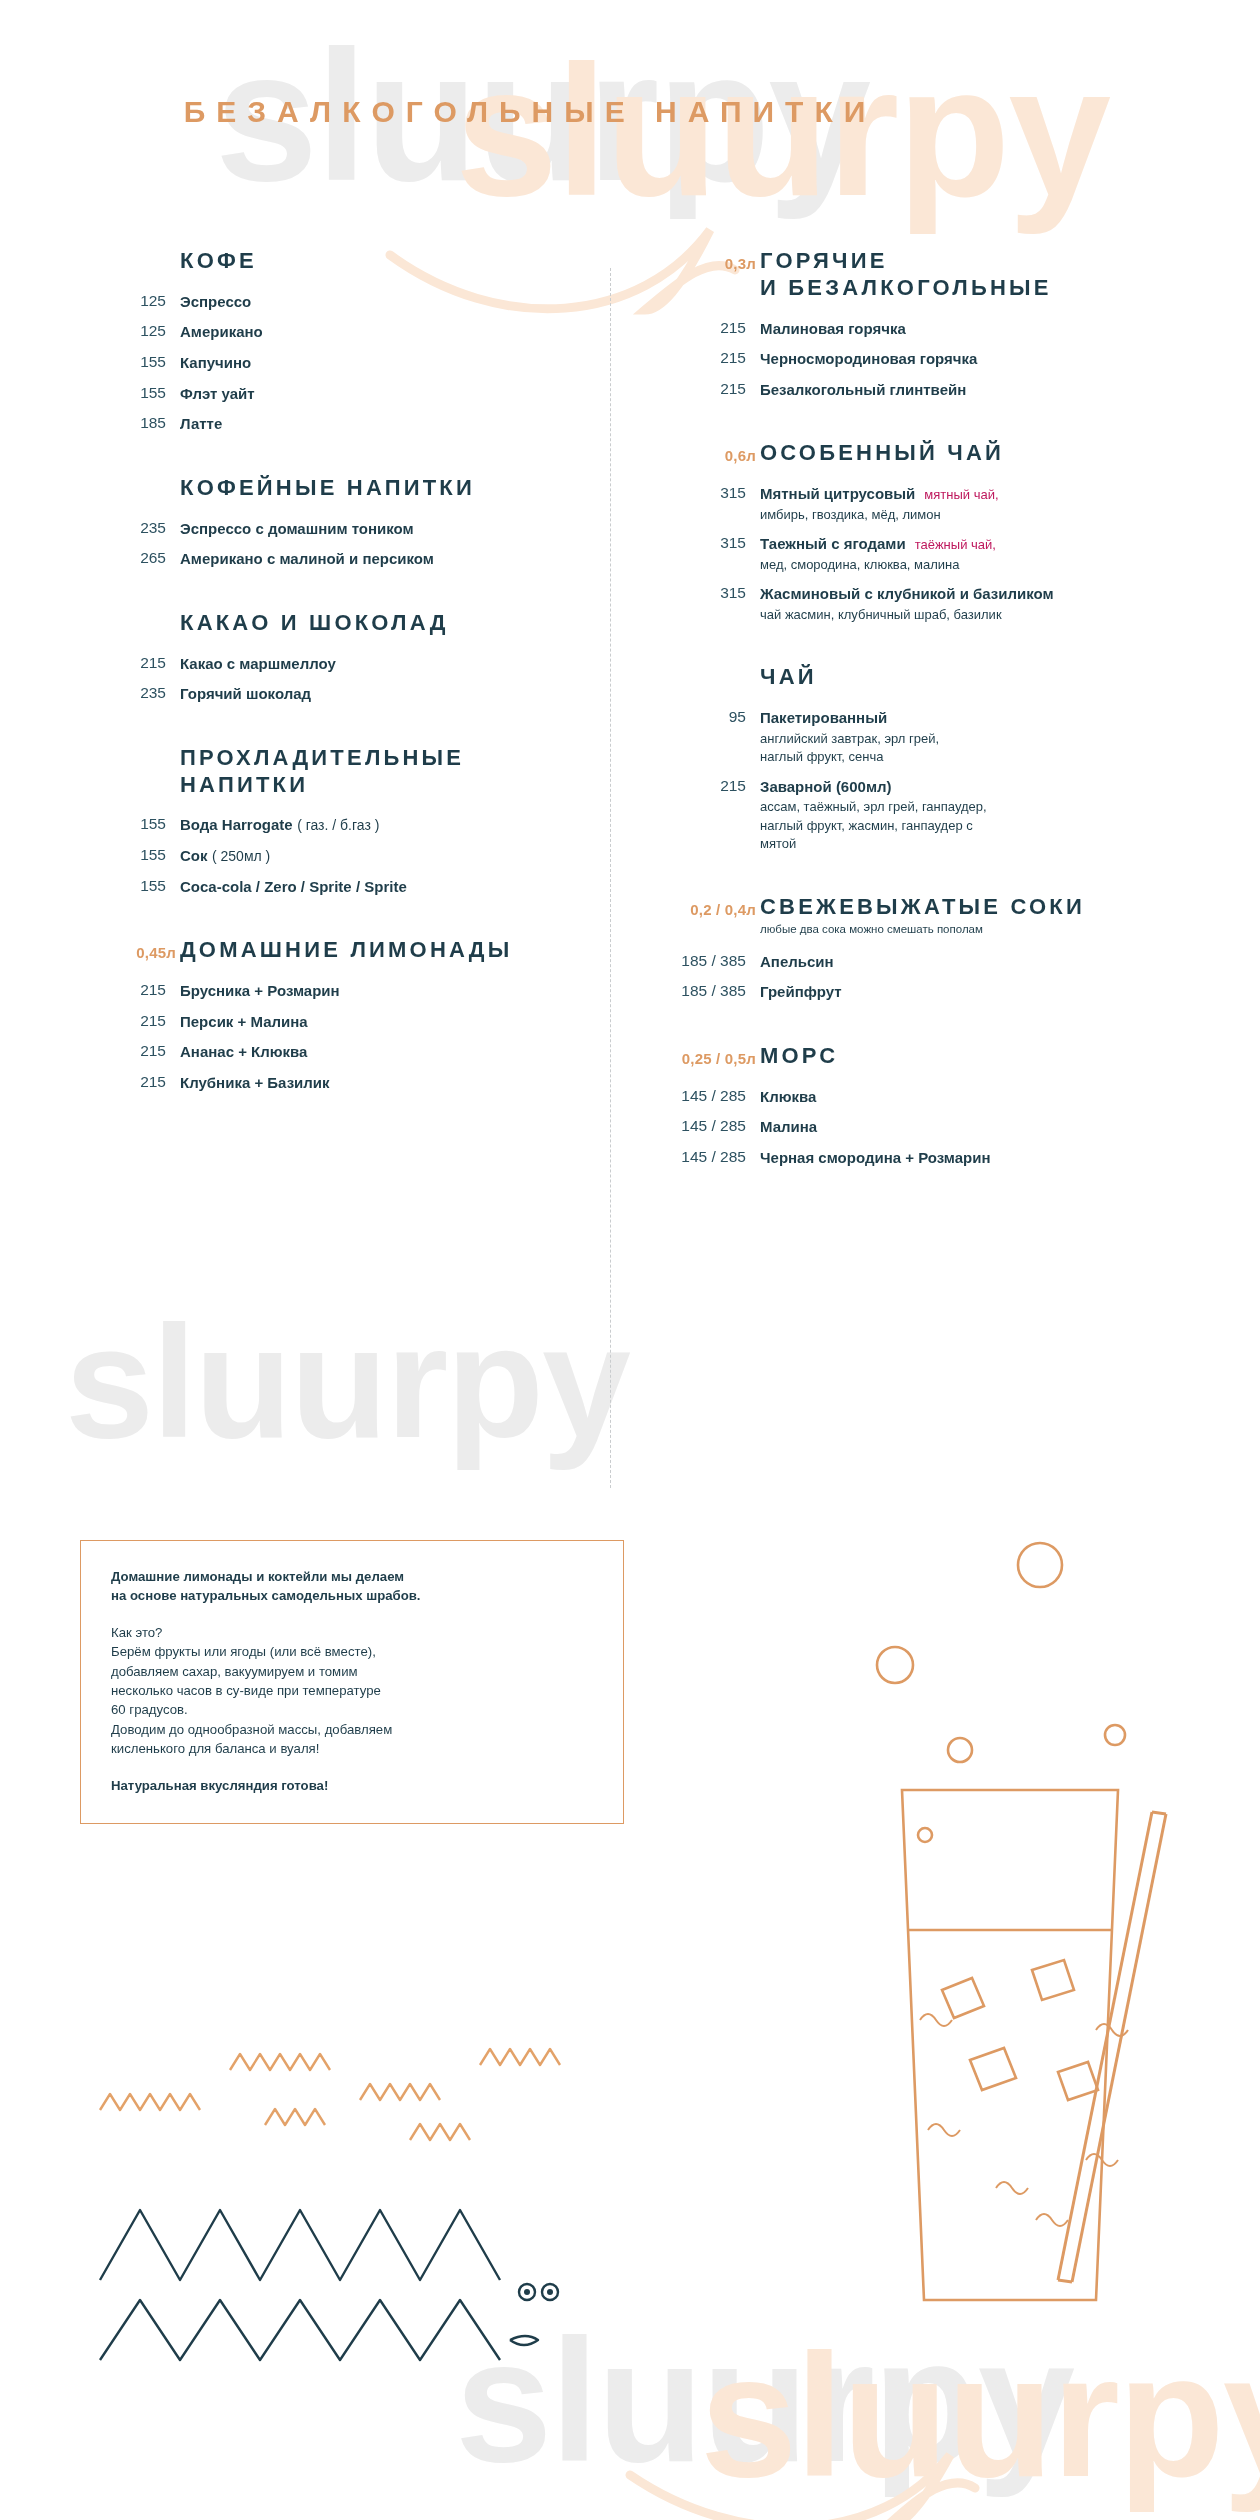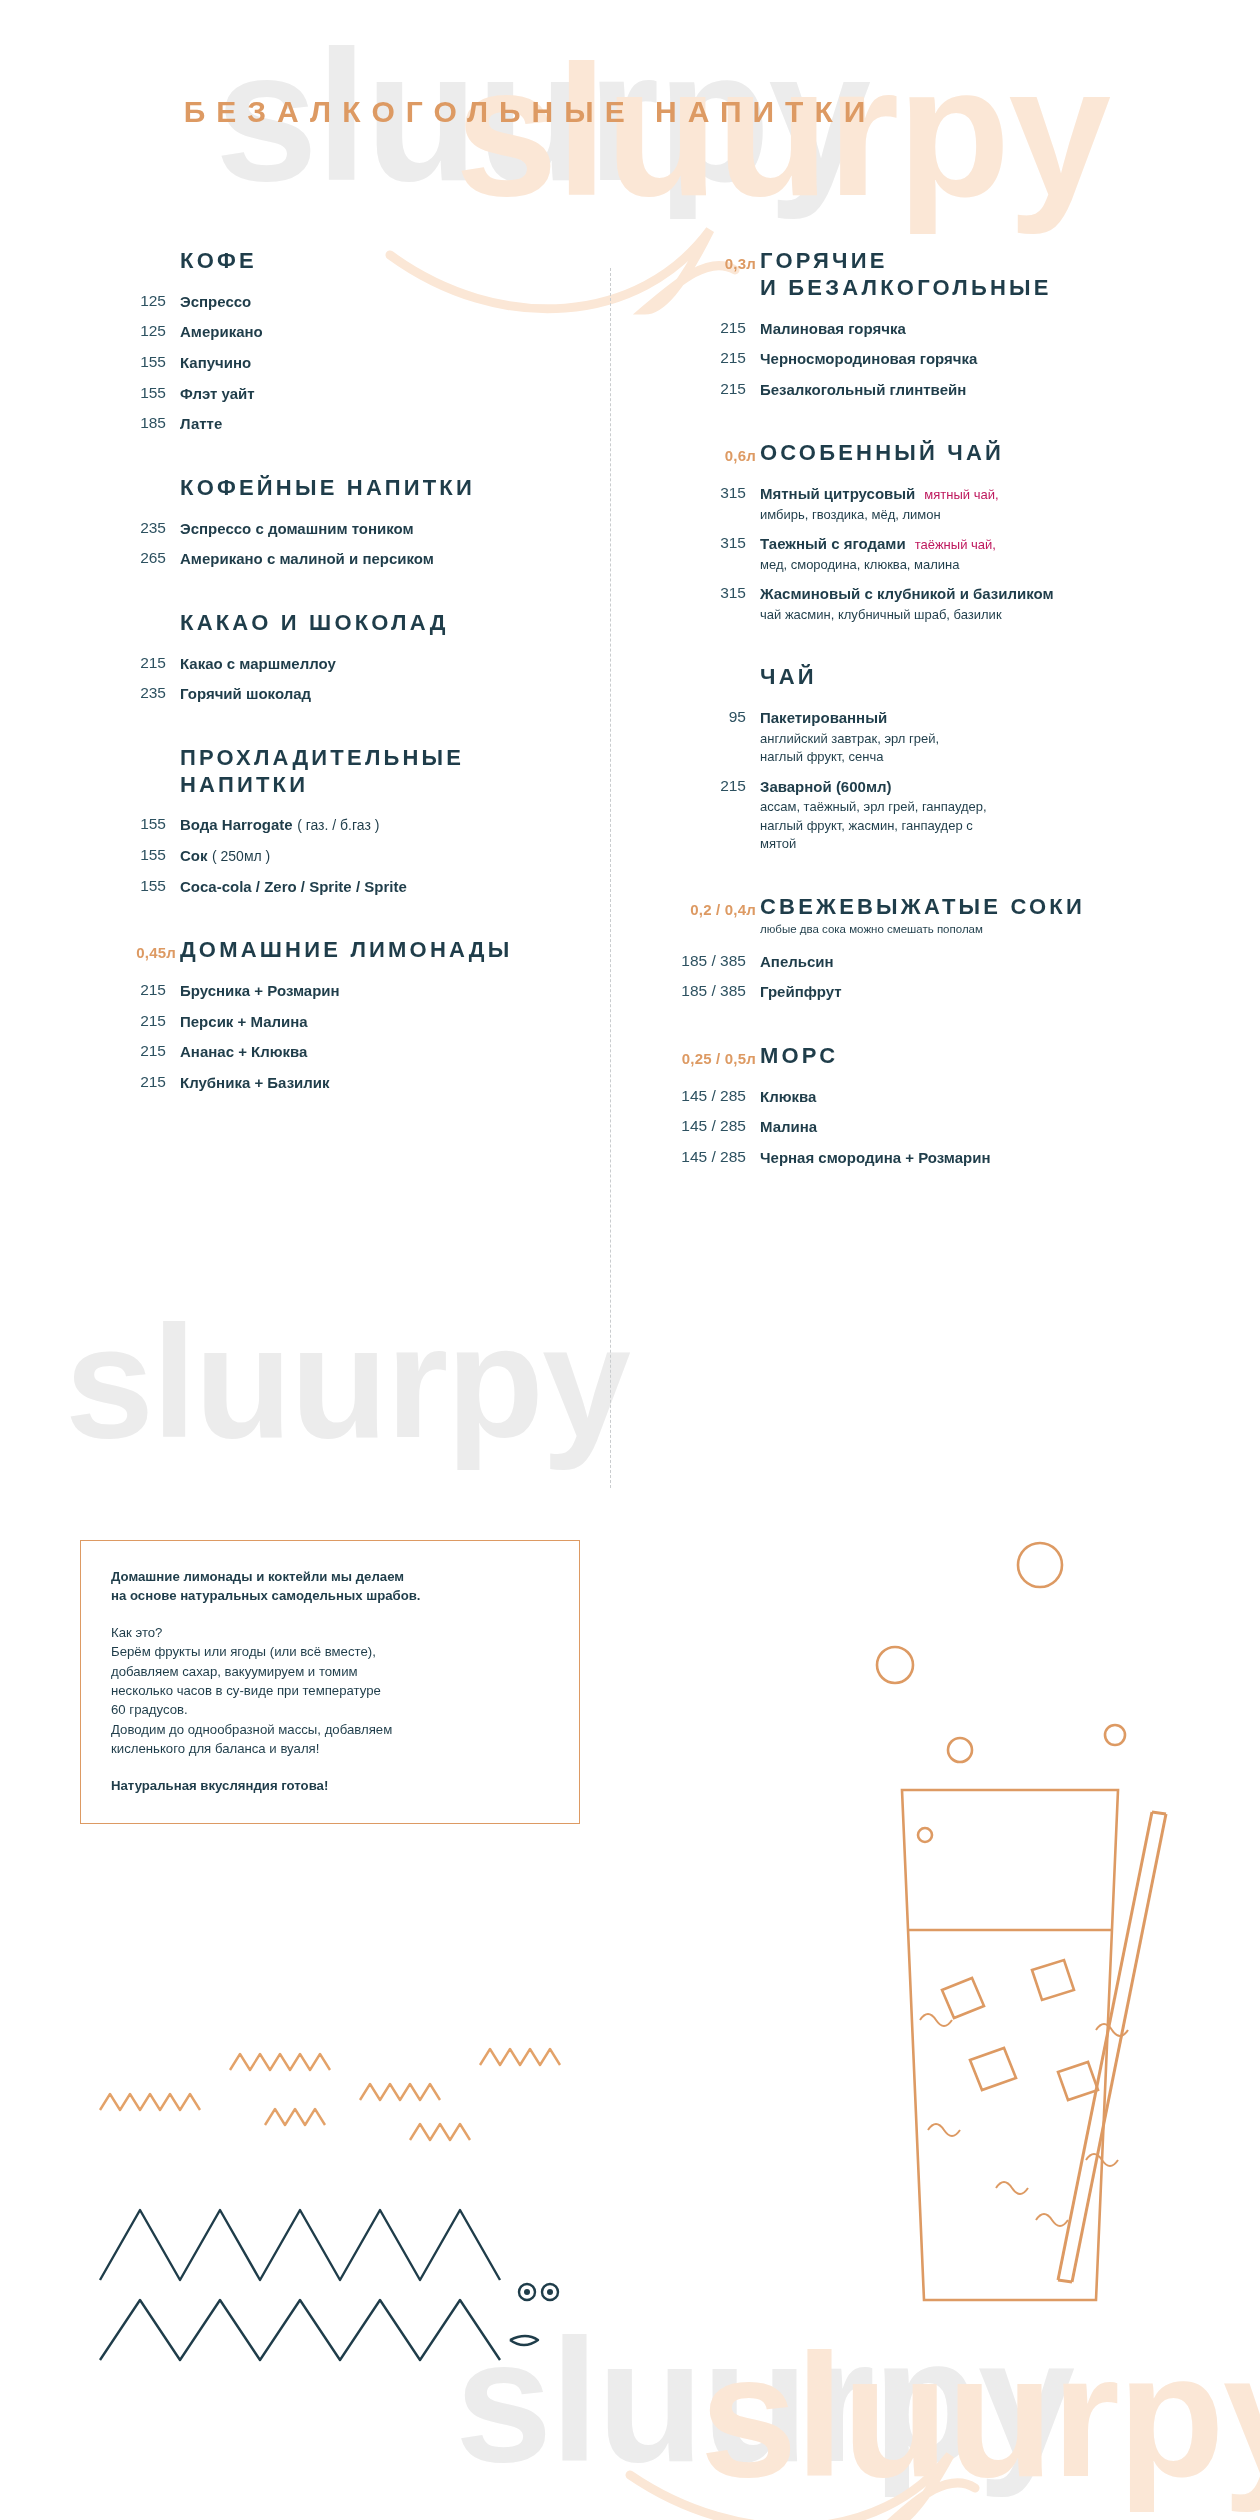--- a/index.html
+++ b/index.html
@@ -73,21 +73,21 @@
     line-height:1.35;white-space:nowrap;
   }
   .body{flex:1;line-height:1.35;}
   .name{font-size:15px;font-weight:700;color:#1f3d4a;}
   .qual{font-weight:400;font-size:14px;color:#1f3d4a;}
   .desc{font-size:13px;font-weight:400;color:#1f3d4a;line-height:1.42;margin-top:1px;}
   .name-inline-desc{font-size:13px;font-weight:400;margin-left:9px;color:#be185d;}
 
   
   .infobox{
-    position:absolute;left:80px;top:1540px;width:500px;
+    position:absolute;left:80px;top:1540px;width:544px;
     border:1.4px solid #dd9a63;box-sizing:border-box;
     padding:26px 30px 28px 30px;z-index:3;
     background:transparent;
   }
   .infobox p{margin:0;font-size:13.2px;line-height:1.47;color:#1f3d4a;}
   .infobox .b{font-weight:700;}
   .infobox .gap{height:17px;}
 
   
   .art{position:absolute;z-index:1;pointer-events:none;}

